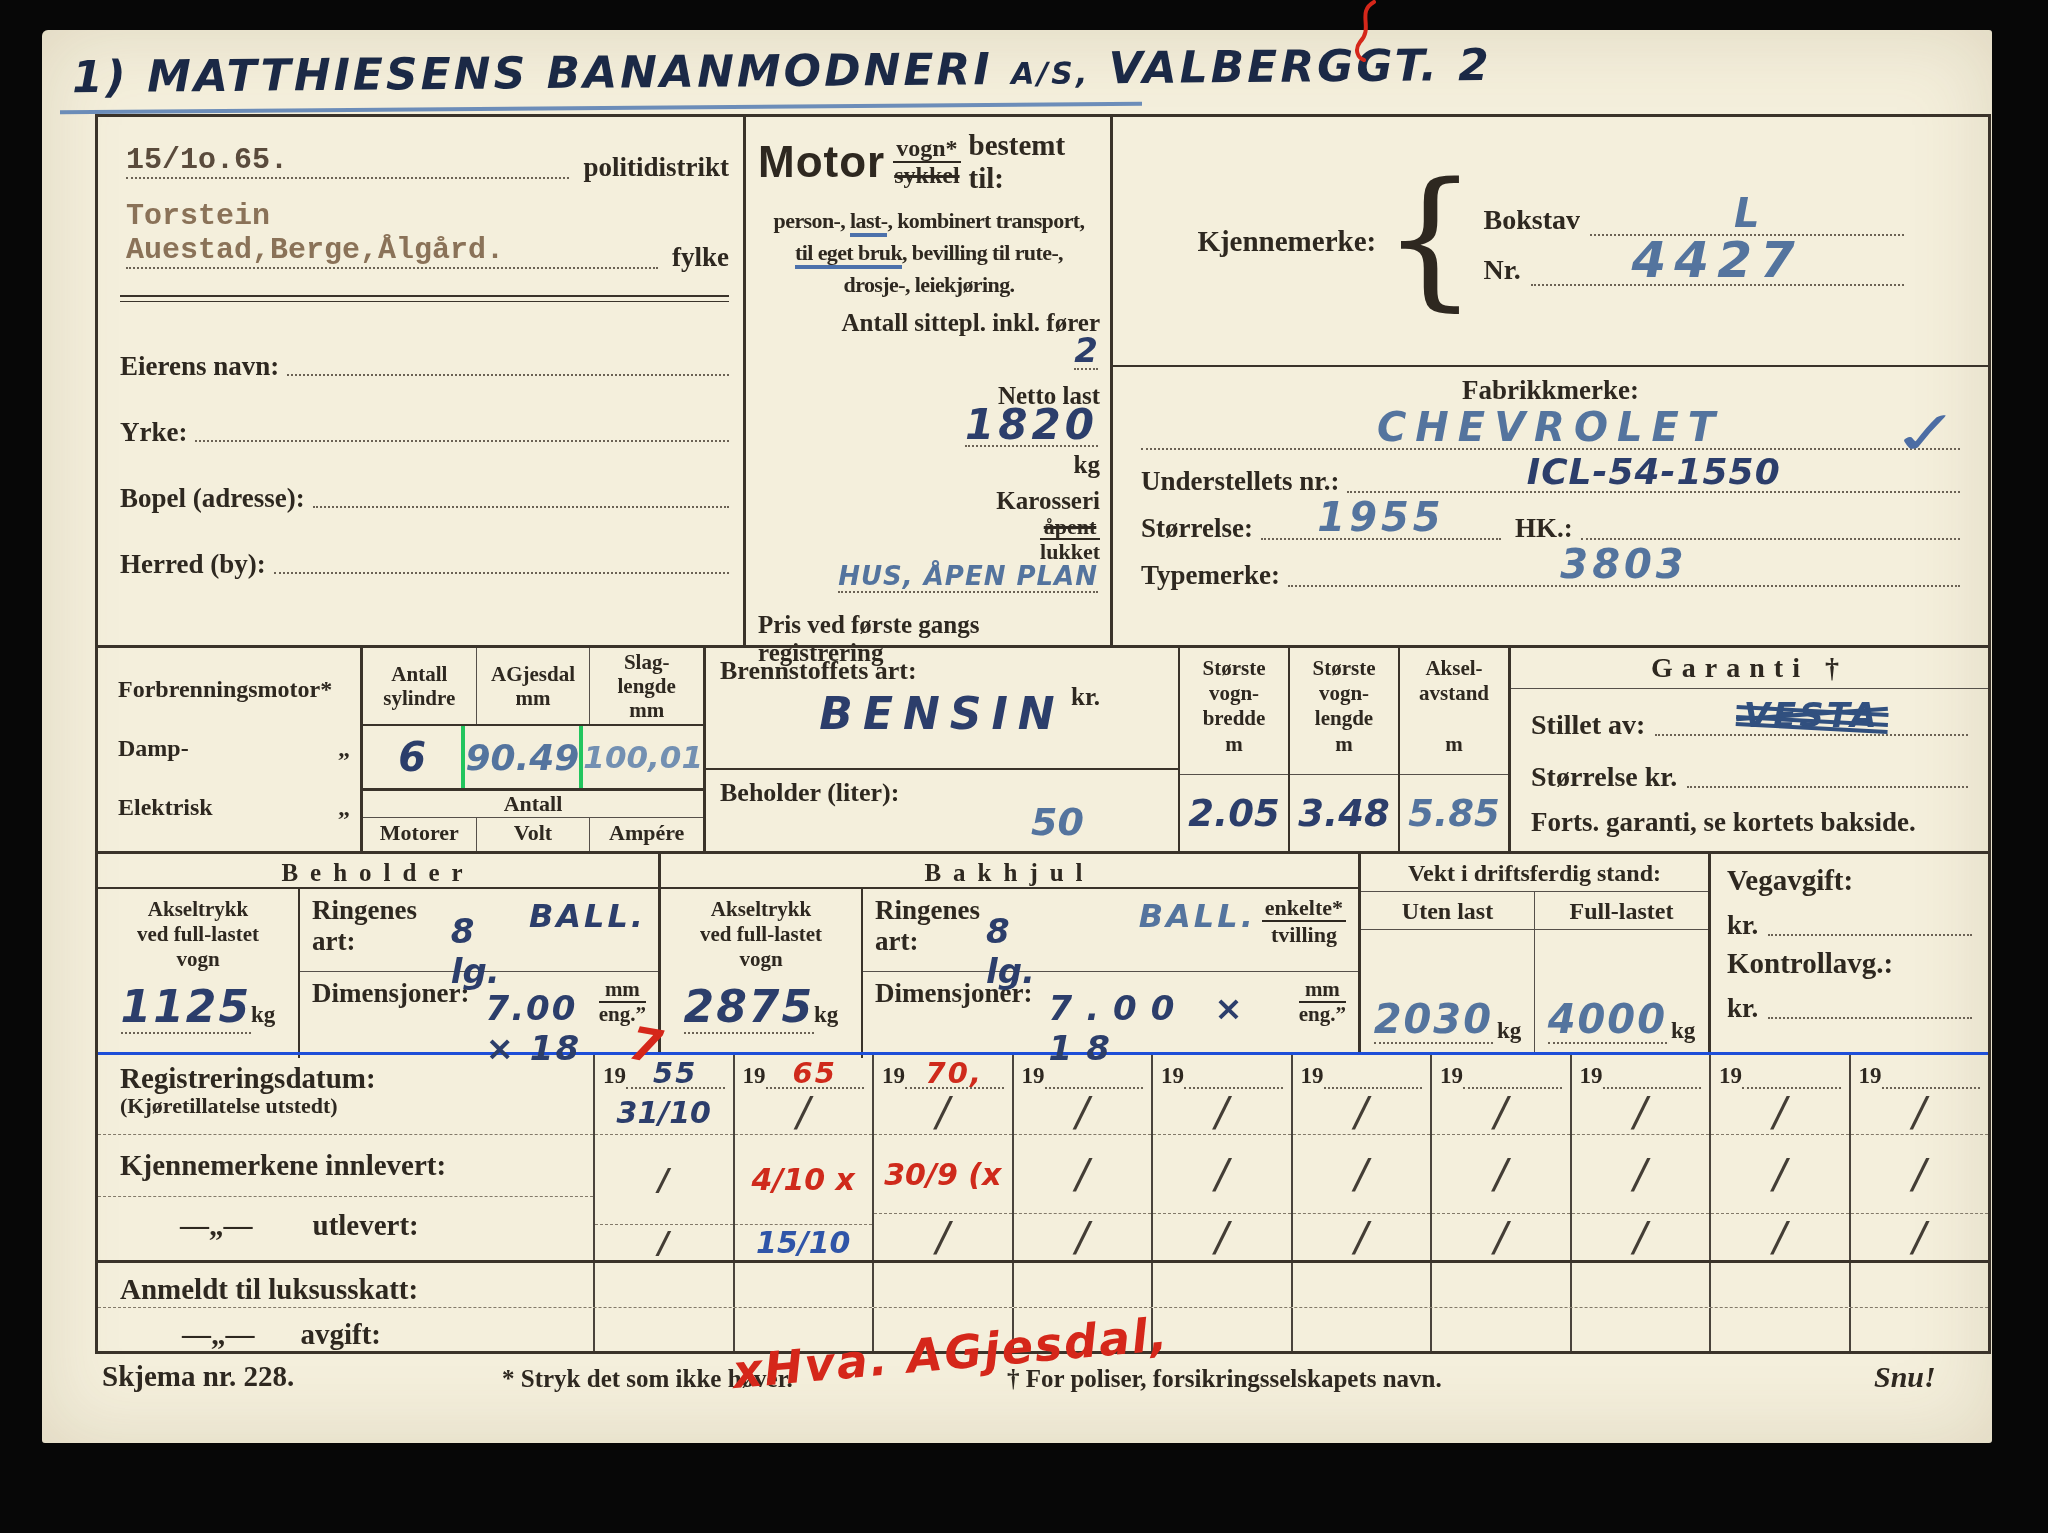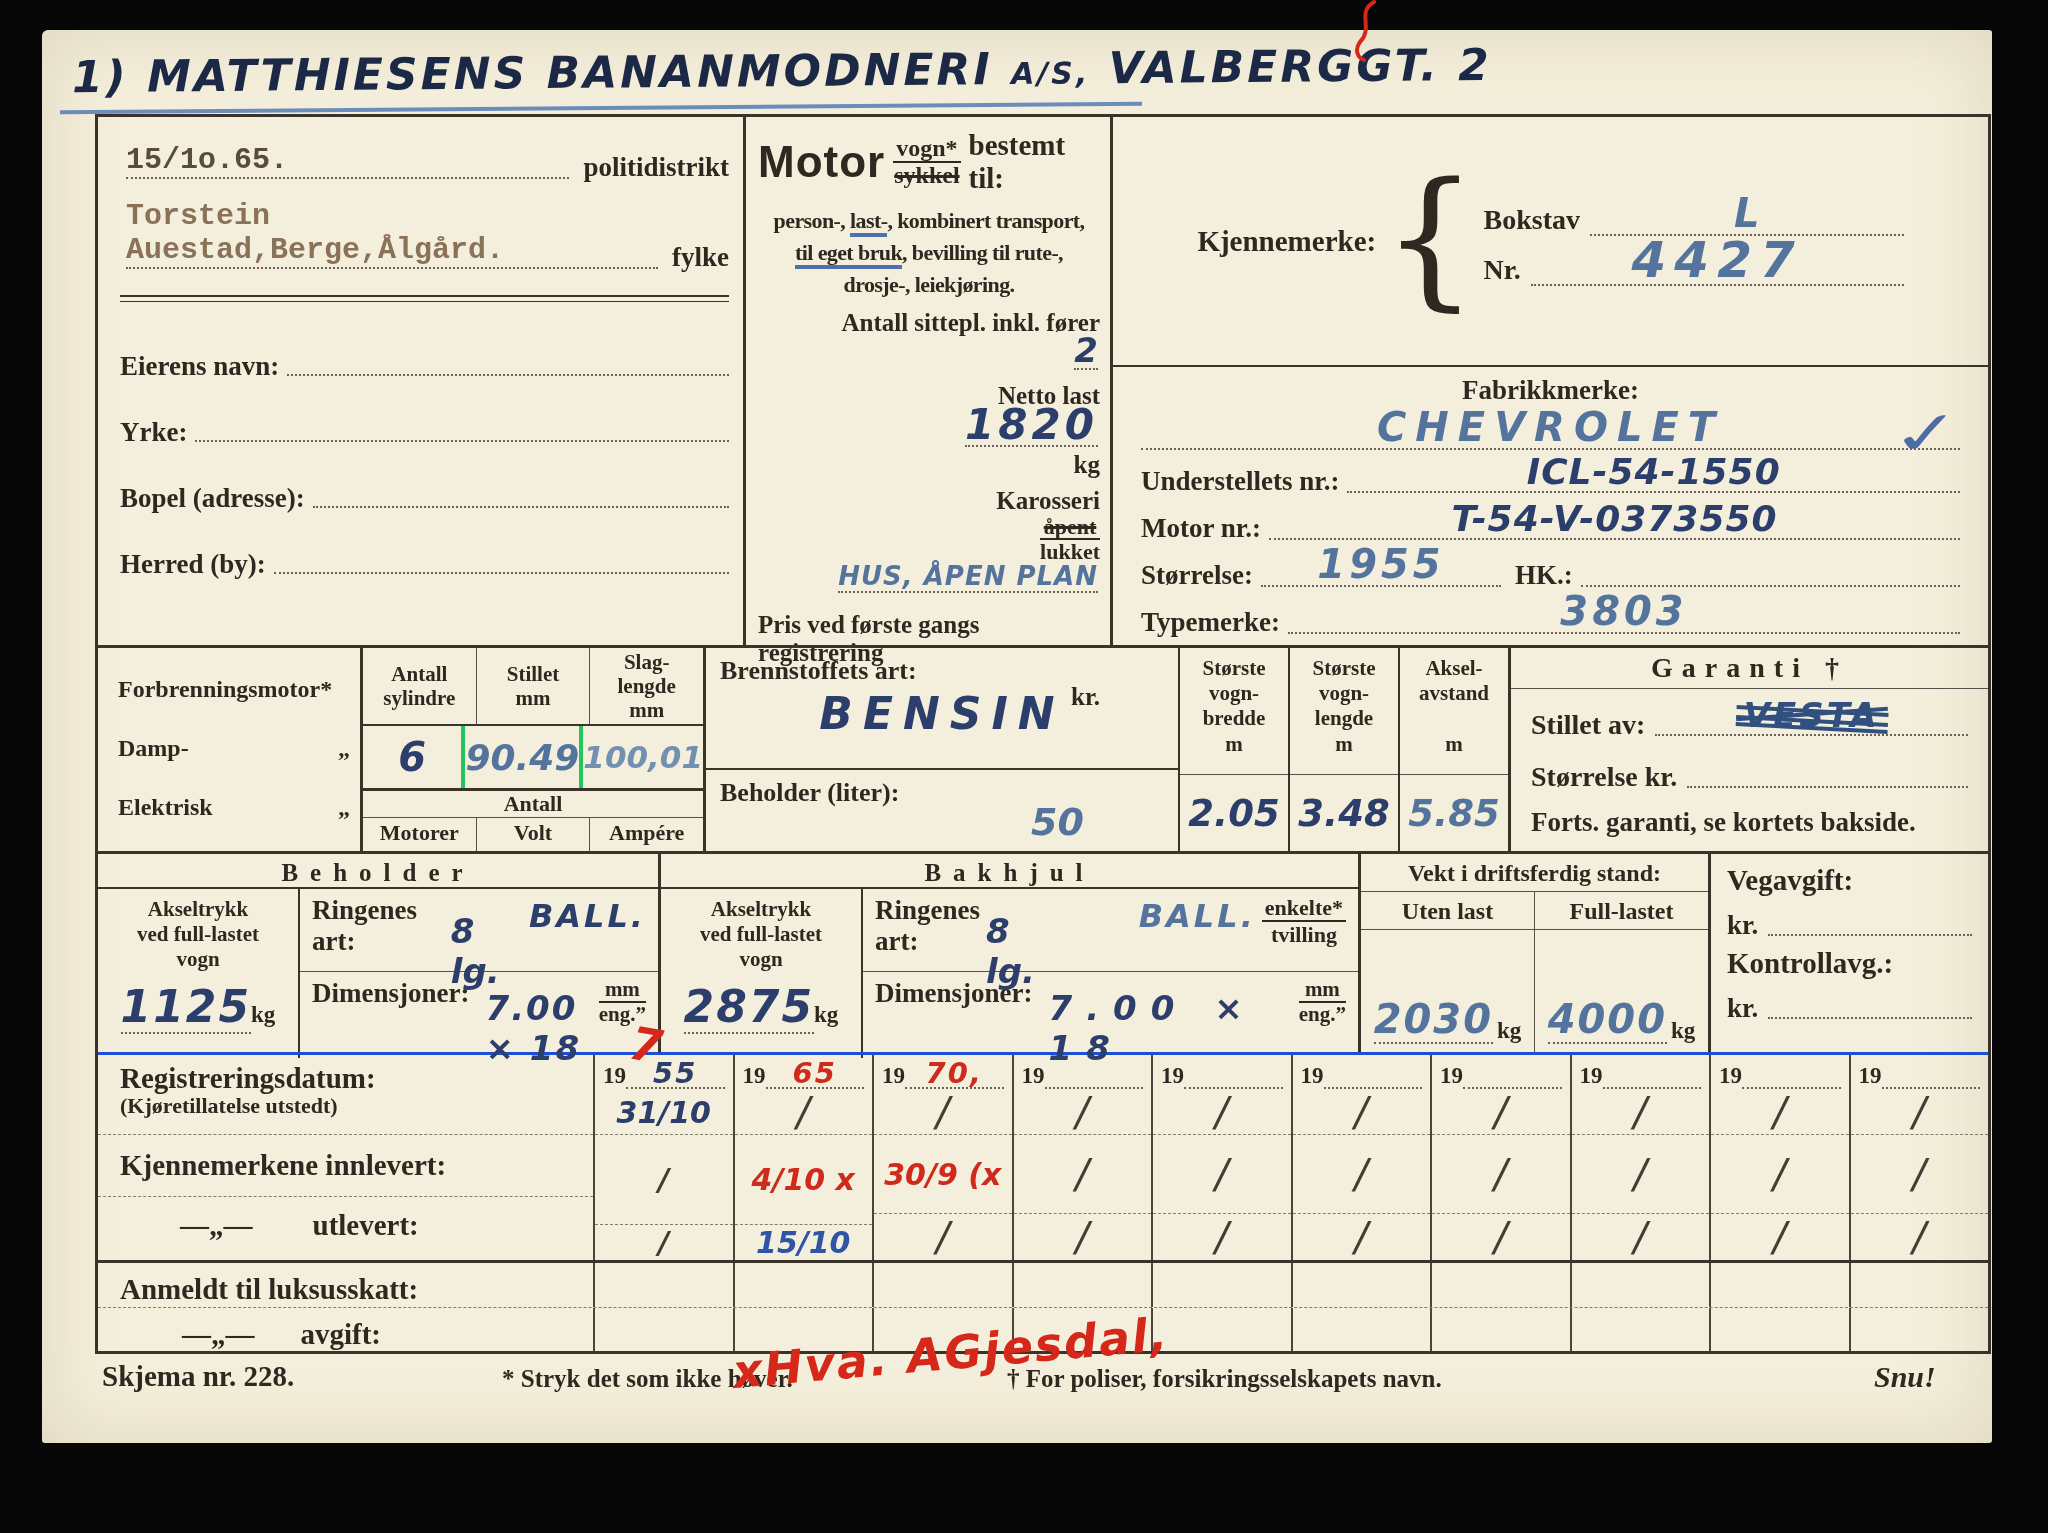--- a/index.html
+++ b/index.html
@@ -288,24 +288,20 @@
           </div>
         </div>
         <div class="fab">
           <div class="fab-title">Fabrikkmerke:</div>
           <span class="hw ink-blue fab-val dots">CHEVROLET</span>
           <div class="idline">
             <span>Understellets nr.:</span>
             <span class="dots"><span class="hw ink-navy id-hw">ICL-54-1550</span></span>
           </div>
           <div class="idline">
-            <span>Motor nr.:</span>
-            <span class="dots"><span class="hw ink-navy id-hw">T-54-V-0373550</span></span>
-          </div>
-          <div class="idline">
             <span>Størrelse:</span>
             <span class="dots" style="max-width:240px"><span class="hw ink-blue id-hw big">1955</span></span>
             <span style="margin-left:14px">HK.:</span>
             <span class="dots"></span>
           </div>
           <div class="idline">
             <span>Typemerke:</span>
             <span class="dots"><span class="hw ink-blue id-hw big">3803</span></span>
           </div>
         </div>
@@ -322,21 +318,21 @@
             </div>
           <div class="dline">
               <span>Elektrisk</span>
               <span>„</span>
             </div>
         </div>
         <div class="eng-table">
           <div class="et-head">
             <div class="pre">Antall
 sylindre</div>
-            <div class="pre">Stillet
+            <div class="pre">AGjesdal
 mm</div>
             <div class="pre">Slag-
 lengde
 mm</div>
           </div>
           <div class="et-vals">
             <div>
                 <span class="hw ink-navy cyl-hw">6</span>
               </div>
             <div>

